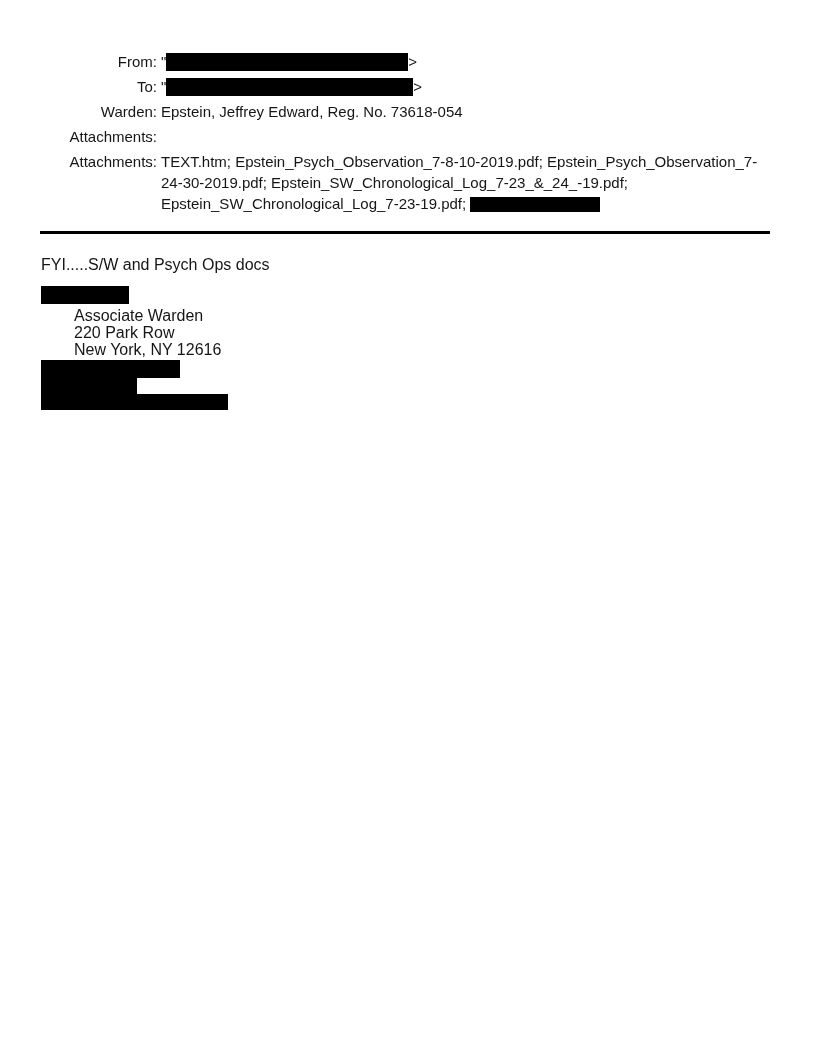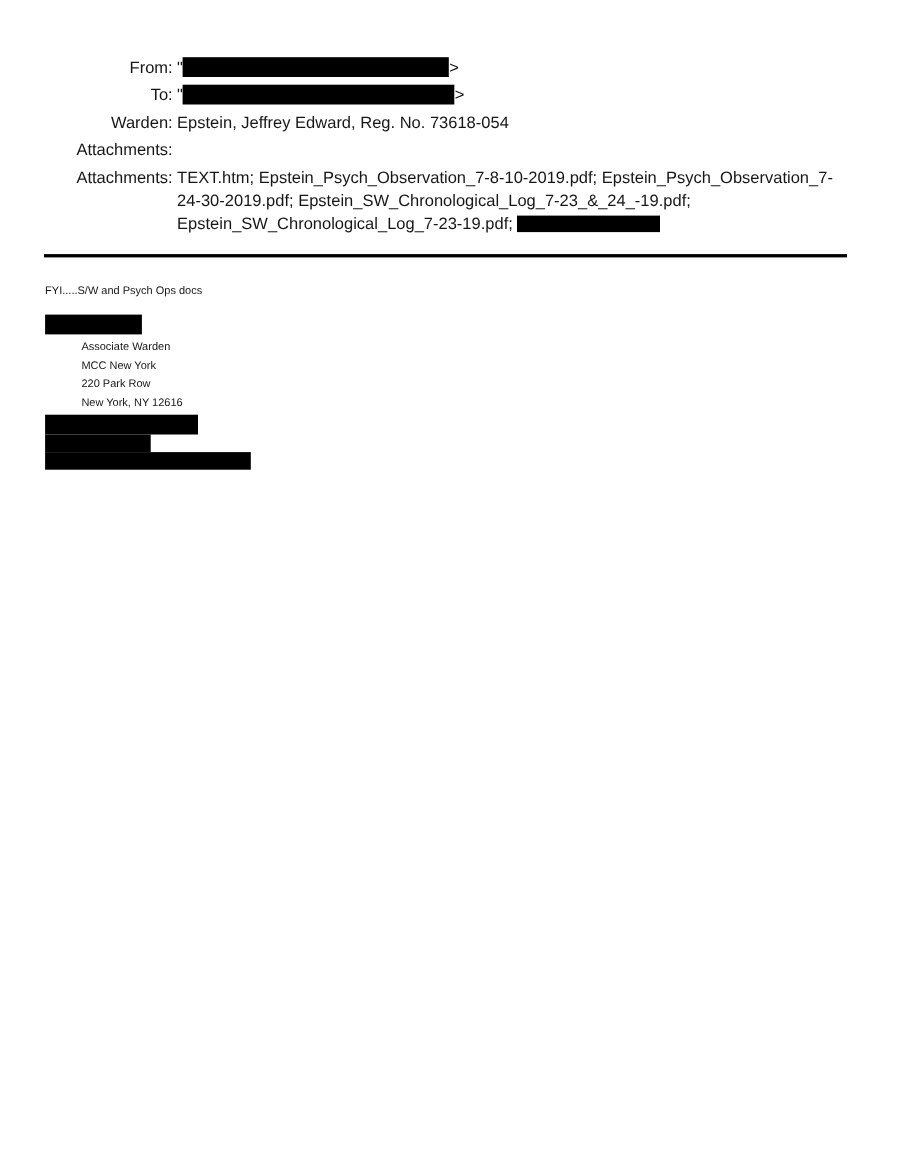--- a/index.html
+++ b/index.html
@@ -43,21 +43,21 @@
   
   .divider {
     height: 0;
     border-top: 3px solid #000000;
     margin: 17px 46px 0 40px;
   }
 
   
   .email-body {
     margin-left: 41px;
-    font-size: 10px;
+    font-size: 16px;
     line-height: 17px;
   }
   .intro { margin: 22px 0 0 0; }
   .name-redact {
     width: 88px;
     height: 18px;
     background: #000000;
     margin-top: 13px;
   }
   .sig-block { margin-top: 3px; }
@@ -103,21 +103,20 @@
 
   <div class="divider"></div>
 
   <div class="email-body">
     <p class="intro">FYI.....S/W and Psych Ops docs</p>
 
     <div class="name-redact"></div>
 
     <div class="sig-block">
       <div class="sig-line">Associate Warden</div>
-      <div class="sig-line">MCC New York</div>
       <div class="sig-line">220 Park Row</div>
       <div class="sig-line">New York, NY 12616</div>
     </div>
 
     <div class="redact-stack">
       <div class="rs1"></div>
       <div class="rs2"></div>
       <div class="rs3"></div>
     </div>
   </div>

